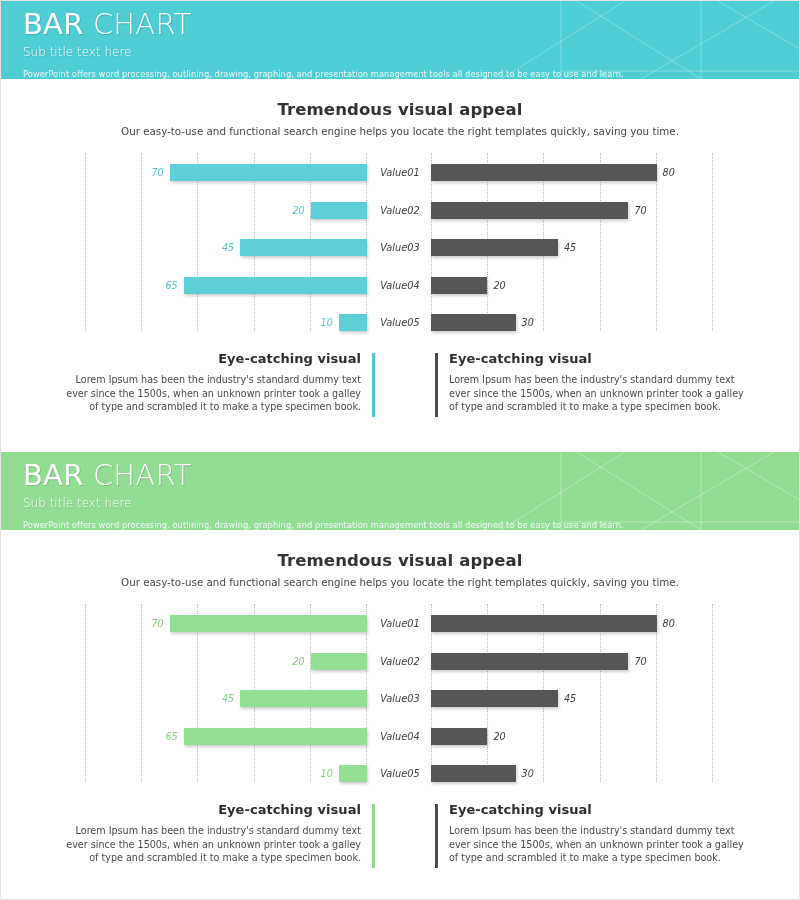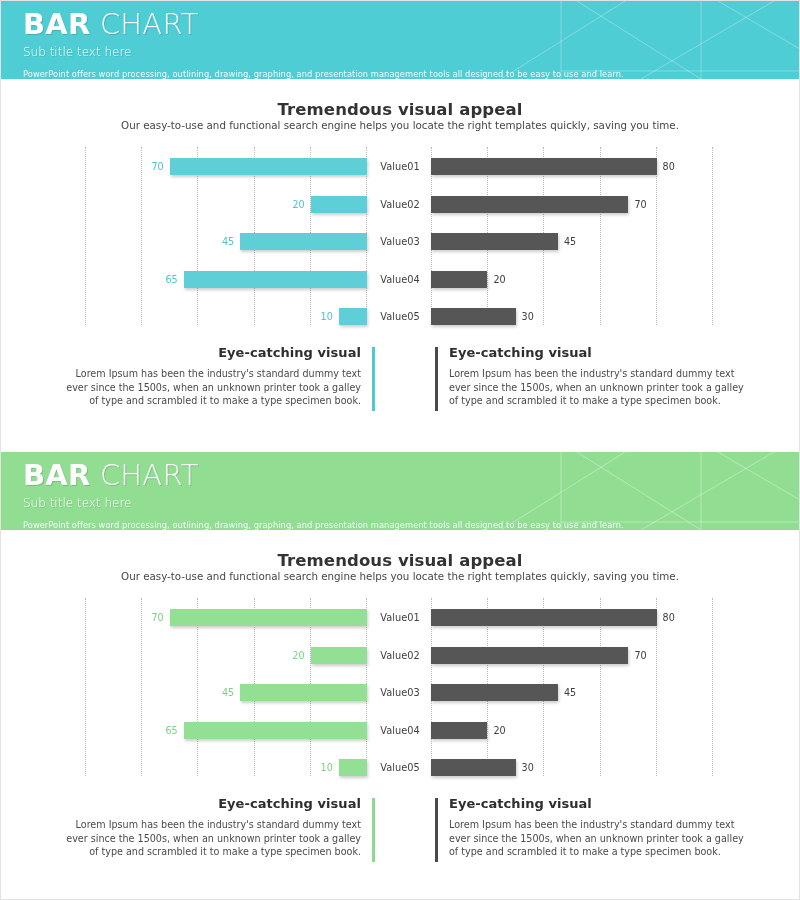--- a/index.html
+++ b/index.html
@@ -50,21 +50,21 @@
   }
   .banner-title {
     font-size: 29px;
     line-height: 32px;
     letter-spacing: 0.2px;
     color: #ffffff;
     text-shadow: 1px 1px 0 rgba(0,0,0,0.14);
     white-space: nowrap;
   }
   .banner-title b {
-    font-weight: bold;
+    font-weight: normal;
     text-align: center;
   }
   .banner-title span.light {
     font-weight: 300;
   }
   .banner-sub {
     font-size: 12px;
     line-height: 22px;
     font-weight: 300;
     color: #ffffff;
@@ -86,27 +86,28 @@
   }
   .chart-title {
     font-size: 16.5px;
     font-weight: bold;
     color: #333333;
     letter-spacing: 0.1px;
   }
   .chart-sub {
     font-size: 10.3px;
     color: #464646;
-    margin-top: 0;
+    margin-top: 6px;
   }
 
   .charts-row {
     position: relative;
     margin-top: 16px;
     height: 178px;
+    font-style: italic;
   }
 
   .half {
     position: absolute;
     top: 0;
     height: 178px;
   }
   .half.left  { left: 84px;  width: 282px; }
   .half.right { left: 430px; width: 284px; }
 

